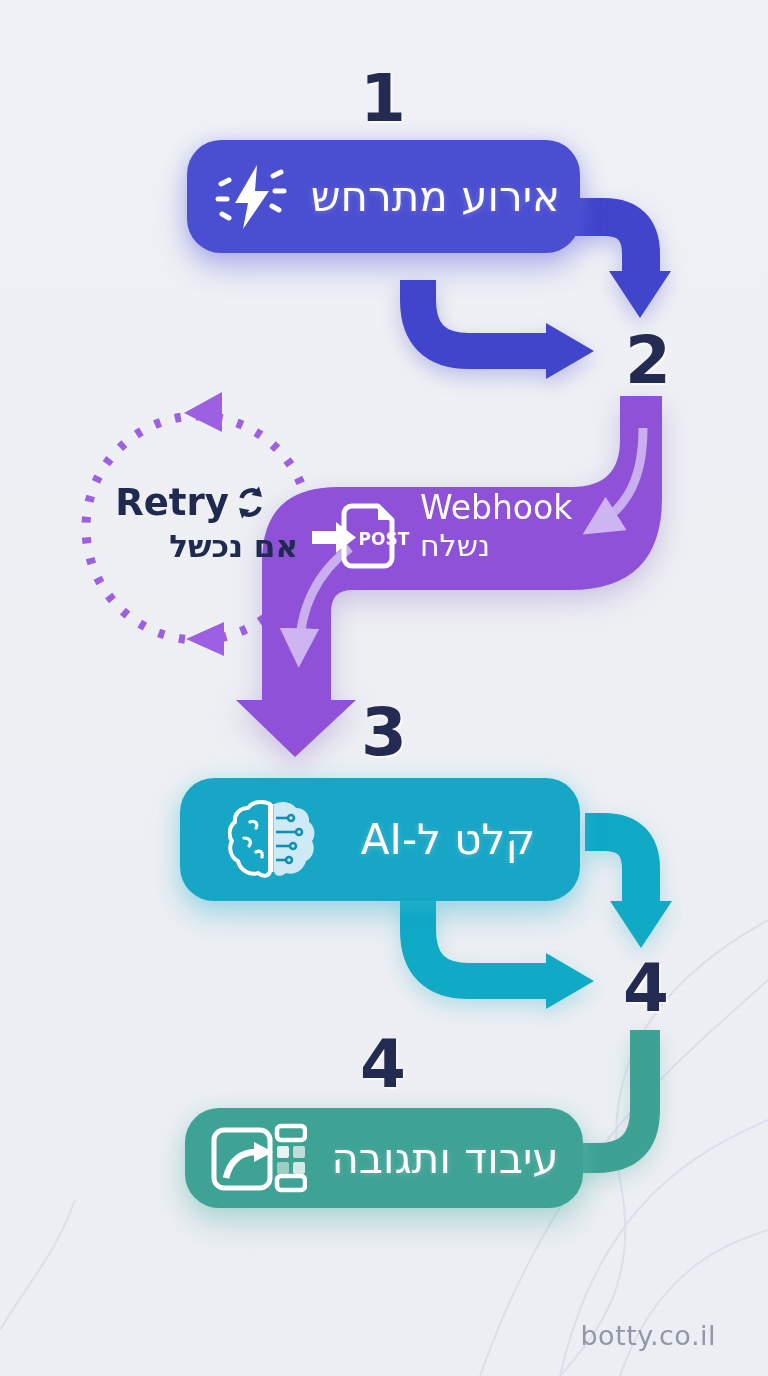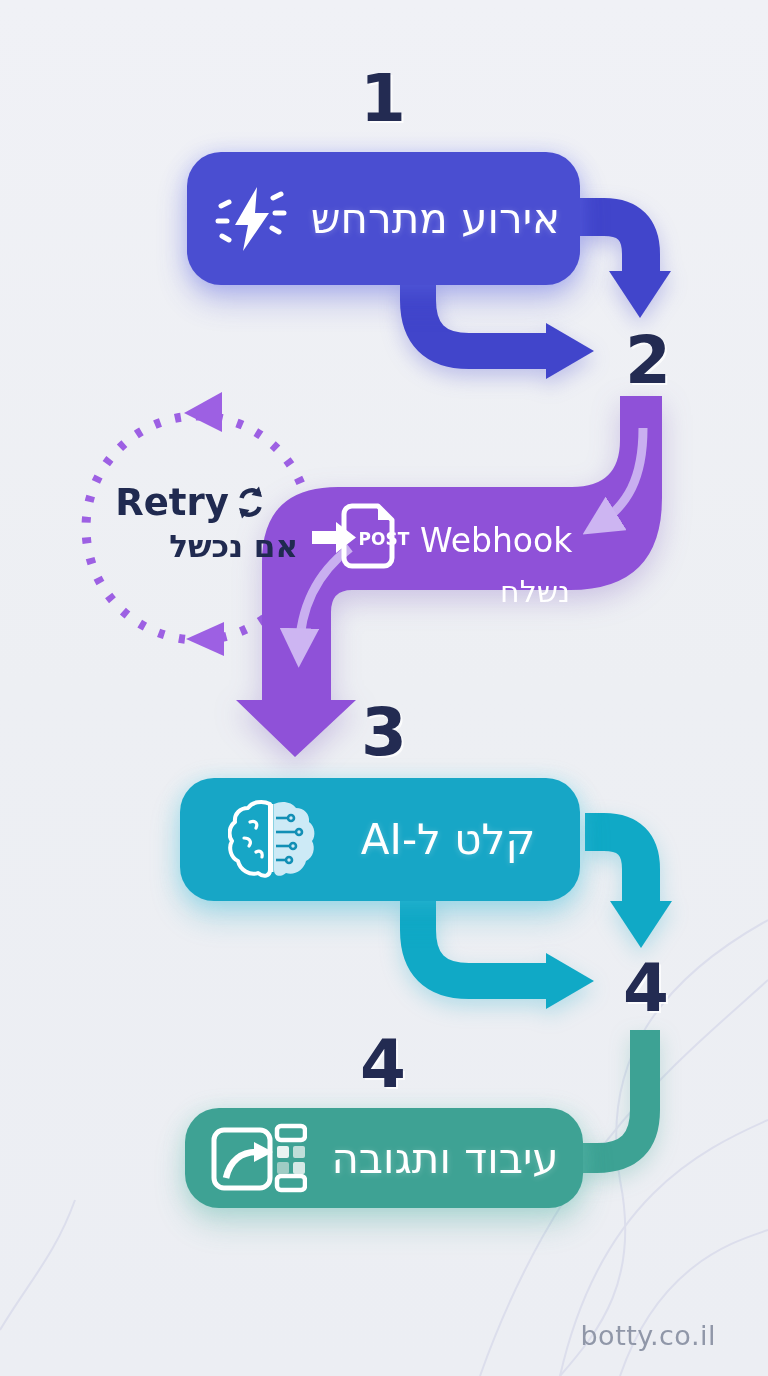--- a/index.html
+++ b/index.html
@@ -19,21 +19,21 @@
     font-size:66px; font-weight:800; line-height:1; color:#232b52;
     text-shadow:2px 2px 0 rgba(255,255,255,.78);
   }
 
   .card {
     position:absolute; display:flex; align-items:center;
     border-radius:34px; color:#ffffff;
   }
   .card-label { flex:1; text-align:center; font-size:42px; font-weight:500;
     text-shadow:0 1px 6px rgba(255,255,255,.25); }
-  .card1 { left:187px; top:152px; width:393px; height:133px; background:#4a4ed1;
+  .card1 { left:187px; top:140px; width:393px; height:113px; background:#4a4ed1;
     box-shadow:0 16px 30px rgba(74,78,209,.30), 0 2px 20px rgba(130,140,255,.35);justify-content:space-between; }
   .card3 { left:180px; top:778px; width:400px; height:123px; background:#17a6c6;
     box-shadow:0 16px 30px rgba(23,166,198,.28), 0 2px 20px rgba(110,220,240,.35); }
   .card4 { left:185px; top:1108px; width:398px; height:100px; background:#3ea294;
     box-shadow:0 16px 30px rgba(62,162,148,.28), 0 2px 20px rgba(140,220,205,.35); }
   .card1 .card-icon { margin-left:24px; width:80px; height:80px; }
   .card3 .card-icon { margin-left:48px; width:88px; height:84px; }
   .card4 .card-icon { margin-left:26px; width:96px; height:76px; }
   .card-icon svg { display:block; width:100%; height:100%; }
 
@@ -41,25 +41,25 @@
     position:absolute; left:86px; top:482px; width:212px; text-align:center;
     color:#202a50; line-height:1.15;
   }
   .retry-line1 { display:flex; align-items:center; justify-content:center; gap:4px;
     font-size:37px; font-weight:600; }
   .retry-line2 { font-size:31px; font-weight:600; margin-top:4px;text-align:right; }
   .retry-icon { width:36px; height:36px; }
   .retry-icon svg { display:block; width:100%; height:100%; }
 
   .webhook-label {
-    position:absolute; left:420px; top:523px; width:150px; text-align:right;
+    position:absolute; left:420px; top:490px; width:150px; text-align:left;
     color:#ffffff; line-height:1.1;
   }
   .wh-en { font-size:33px; font-weight:500; }
-  .wh-he { font-size:30px; font-weight:500; margin-top:16px; }
+  .wh-he { font-size:30px; font-weight:500; margin-top:3px; }
 
   .post-icon { position:absolute; left:312px; top:502px; width:100px; height:72px;text-align:center; }
   .post-icon svg { display:block; width:100%; height:100%; }
 
   .watermark {
     position:absolute; right:52px; top:1320px;
     font-size:27px; color:#9097a8; letter-spacing:.5px;margin-left:28px;
   }
 </style>
 </head>

